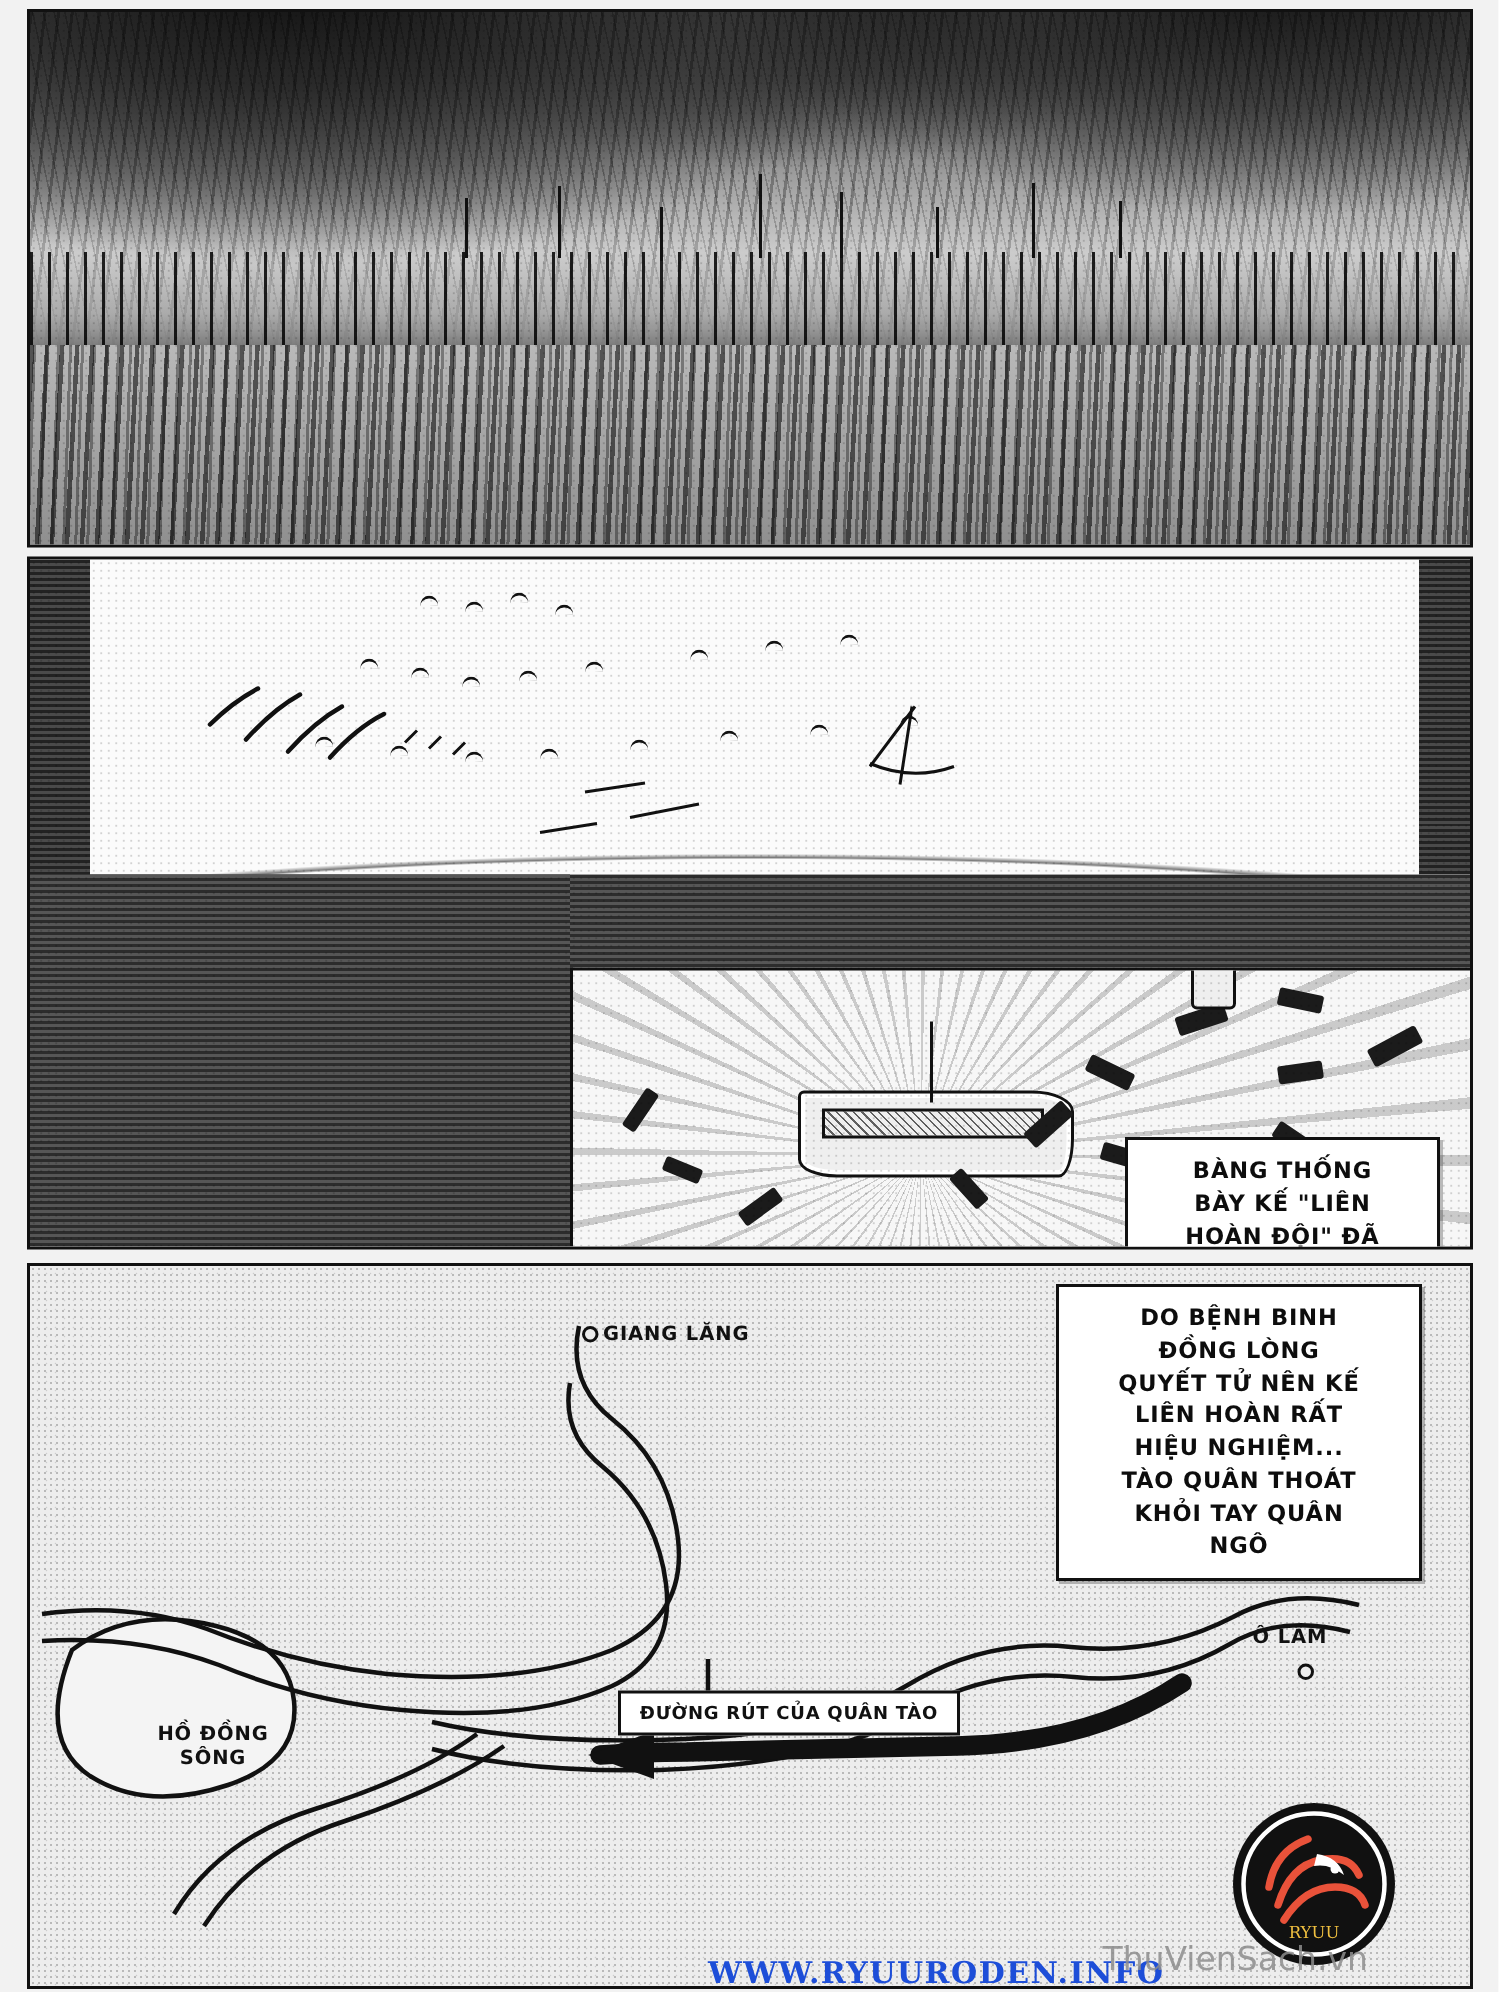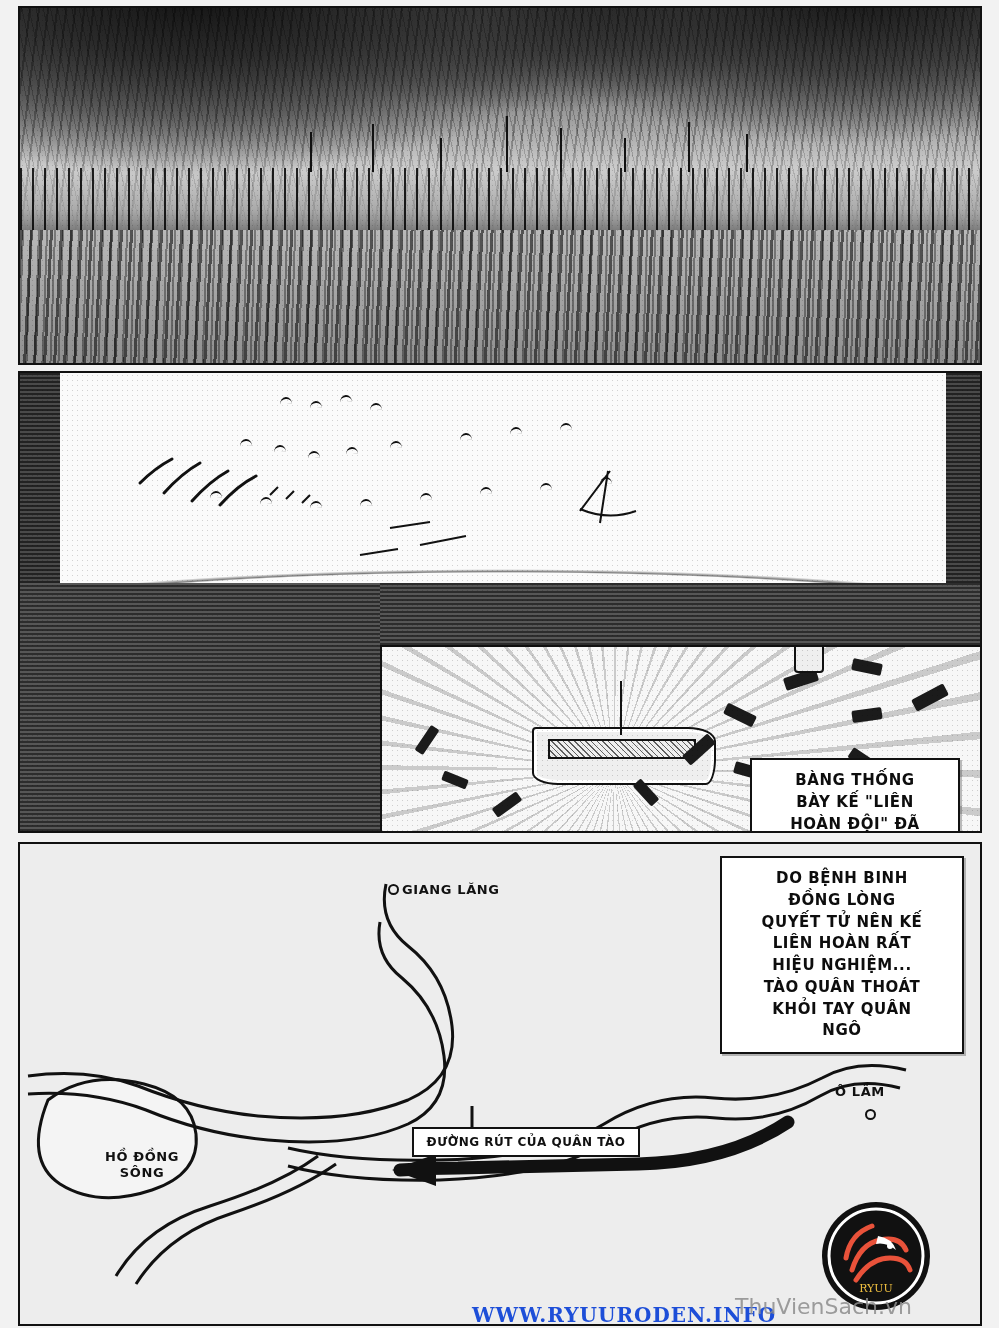--- a/index.html
+++ b/index.html
@@ -202,21 +202,21 @@
     font-size: 15px;
     line-height: 1.45;
     letter-spacing: 0.6px;
     color: #0d0d0d;
     white-space: pre-line;
   }
   #cap1 { left: 45px; top: 84px; width: 230px; }
   #cap2 { left: 748px; top: 96px; width: 192px; }
   #cap3 { left: 730px; top: 385px; width: 190px; }
   #cap5 { left: 41px; top: 860px; width: 188px; }
-  #cap6 { left: 720px; top: 856px; width: 224px; }
+  #cap6 { left: 704px; top: 856px; width: 224px; }
 
   
   #wm-url {
     position: absolute;
     left: 472px; top: 1303px;
     font-family: "DejaVu Serif", serif;
     font-weight: bold;
     font-size: 20px;
     letter-spacing: 1px;
     color: #1d4ed8;

